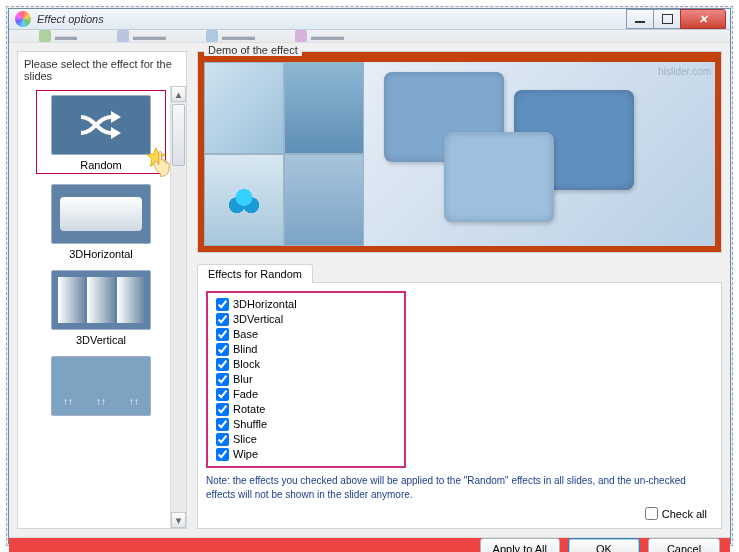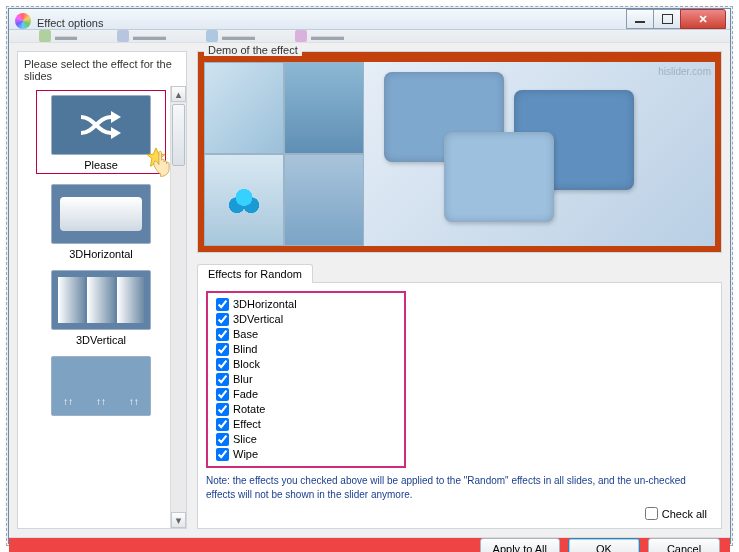--- a/index.html
+++ b/index.html
@@ -1,21 +1,21 @@
 <!DOCTYPE html>
 <html><head>
 <meta charset="utf-8">
 <style>
 * { box-sizing: border-box; margin: 0; padding: 0; font-family: "Segoe UI", Tahoma, sans-serif; font-size: 11px; }
 body { width: 739px; height: 552px; background: #fff; padding: 6px; }
 .outer-frame { width: 727px; height: 540px; border: 1px dashed #9db0c7; padding: 1px; }
 .window { width: 100%; height: 100%; border: 1px solid #6b8aa8; background: #f0f0f0; display: flex; flex-direction: column; box-shadow: 0 0 4px rgba(0,0,0,.2); }
 
 
-.titlebar { height: 28px; background: linear-gradient(#f4f8fc,#e1e9f2); display: flex; align-items: flex-end; border-bottom: 1px solid #c0cdd9; }
+.titlebar { height: 28px; background: linear-gradient(#f4f8fc,#e1e9f2); display: flex; align-items: center; border-bottom: 1px solid #c0cdd9; font-style: italic; }
 .titlebar .app-icon { width: 16px; height: 16px; margin: 0 6px; border-radius: 50%; background: conic-gradient(#f66,#fc6,#6c6,#6cf,#66f,#f6f,#f66); }
 .titlebar .title { flex: 1; color: #333; }
 .win-controls { display: flex; height: 20px; margin-right: 4px; }
 .win-btn { width: 28px; height: 20px; border: 1px solid #8a9bb0; background: linear-gradient(#f9fbfd,#dde6ef); display: flex; align-items: center; justify-content: center; margin-left: -1px; position: relative; }
 .win-btn.min::after, .win-btn.max::after { content: ""; display: block; }
 .win-btn.min::after { width: 10px; height: 2px; background: #333; margin-top: 6px; }
 .win-btn.max::after { width: 9px; height: 8px; border: 1.5px solid #333; }
 .win-btn.close { width: 46px; background: linear-gradient(#e88,#c43); border-color: #a33; color: #fff; border-top-right-radius: 3px; font-weight: bold; }
 
 
@@ -129,21 +129,21 @@
       <div class="effects-scroll">
         <div class="effects-list">
 
           <div class="effect-tile selected">
             <div class="effect-thumb thumb-random">
               <svg width="50" height="40" viewBox="0 0 50 40">
                 <path d="M5 12 C18 12 22 28 35 28 M5 28 C18 28 22 12 35 12" stroke="#fff" stroke-width="4" fill="none"></path>
                 <path d="M35 6 L45 12 L35 18 Z M35 22 L45 28 L35 34 Z" fill="#fff"></path>
               </svg>
             </div>
-            <div>Please</div>
+            <div>Random</div>
             <svg class="star" viewBox="0 0 24 24">
                   <path d="M12 1l3 7h7l-5.5 4.5L18 21l-6-4-6 4 1.5-8.5L2 8h7z" fill="#ffd84d" stroke="#e0a800"></path>
                 </svg>
             <svg class="hand" viewBox="0 0 40 40">
               <path d="M16 34c-4-2-8-9-8-13 0-2 2-3 4-1l2 3V9c0-2 3-2 3 0v9c0-2 3-2 3 0v2c0-2 3-2 3 0v2c0-2 3-2 3 0v6c0 5-4 9-10 9z" fill="#ffe9b8" stroke="#caa24d" stroke-width="1"></path>
             </svg>
           </div>
 
           <div class="effect-tile">
             <div class="effect-thumb thumb-3dh"></div>
@@ -231,21 +231,21 @@
                 <div class="check-row">
                   <input type="checkbox" checked="" style="">
                   <span>Fade</span>
                 </div>
                 <div class="check-row">
                   <input type="checkbox" checked="" style="">
                   <span>Rotate</span>
                 </div>
                 <div class="check-row">
                   <input type="checkbox" checked="" style="">
-                  <span>Effect</span>
+                  <span>Shuffle</span>
                 </div>
                 <div class="check-row">
                   <input type="checkbox" checked="" style="">
                   <span>Slice</span>
                 </div>
                 <div class="check-row">
                   <input type="checkbox" checked="" style="">
                   <span>Wipe</span>
                 </div>
               </div>

